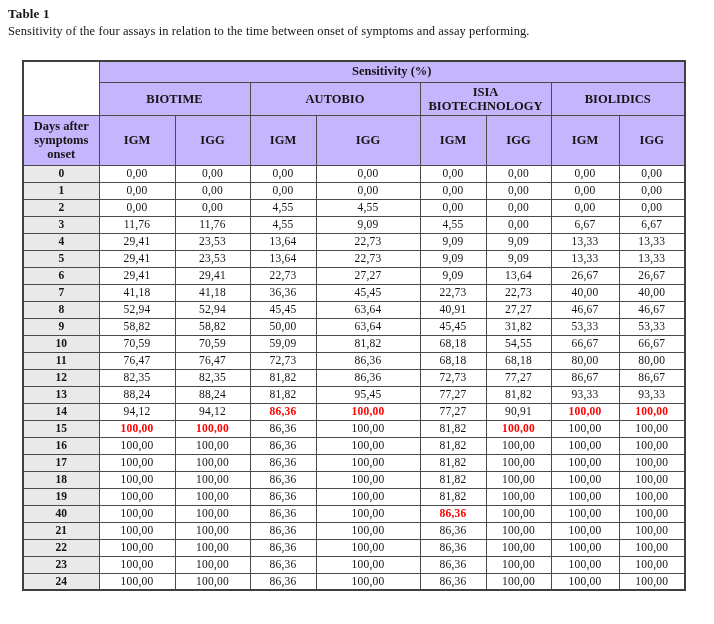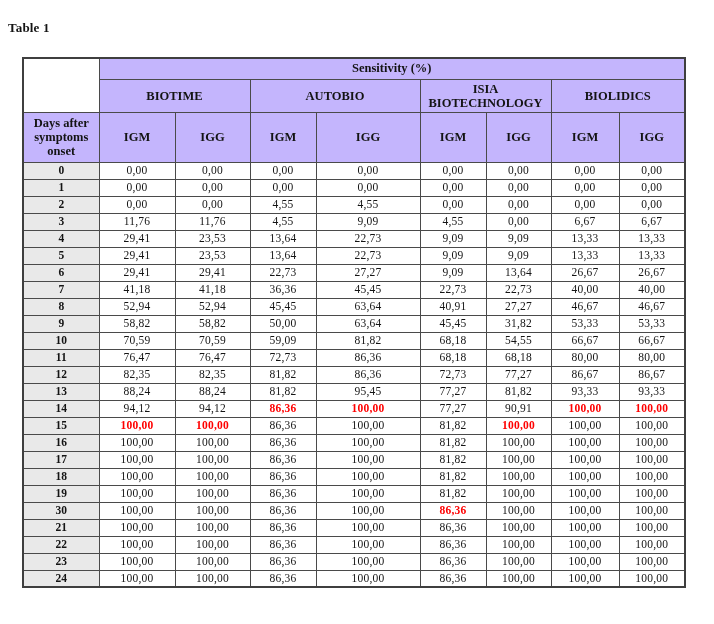--- a/index.html
+++ b/index.html
@@ -5,21 +5,21 @@
   * { box-sizing: border-box; margin: 0; padding: 0; }
   html, body {
     width: 714px;
     background: #ffffff;
     font-family: "Liberation Serif", "DejaVu Serif", serif;
     color: #141414;
   }
   .page {
     width: 714px;
     height: 624px;
-    padding: 20px 10px 0 8px;
+    padding: 6px 10px 0 8px;
     background: #ffffff;
     overflow: hidden;
   }
   .title {
     font-size: 13px;
     font-weight: bold;
     line-height: 16px;
     letter-spacing: 0.2px;
   }
   .caption {
@@ -85,20 +85,21 @@
   td.val.red {
     color: #ff0000;
     font-weight: bold;
   }
 </style>
 </head>
 <body>
 
 <div class="page">
   <div class="title">Table 1</div>
+  <div class="caption">Sensitivity of the four assays in relation to the time between onset of symptoms and assay performing.</div>
 
   <table class="sens">
     <colgroup>
       <col style="width:76px">
       <col style="width:76px">
       <col style="width:75px">
       <col style="width:66px">
       <col style="width:104px">
       <col style="width:66px">
       <col style="width:65px">
@@ -343,21 +344,21 @@
           <td class="val">100,00</td>
           <td class="val">100,00</td>
           <td class="val">86,36</td>
           <td class="val">100,00</td>
           <td class="val">81,82</td>
           <td class="val">100,00</td>
           <td class="val">100,00</td>
           <td class="val">100,00</td>
         </tr>
         <tr>
-          <td class="day">30</td>
+          <td class="day">40</td>
           <td class="val">100,00</td>
           <td class="val">100,00</td>
           <td class="val">86,36</td>
           <td class="val">100,00</td>
           <td class="val red">86,36</td>
           <td class="val">100,00</td>
           <td class="val">100,00</td>
           <td class="val">100,00</td>
         </tr>
         <tr>

